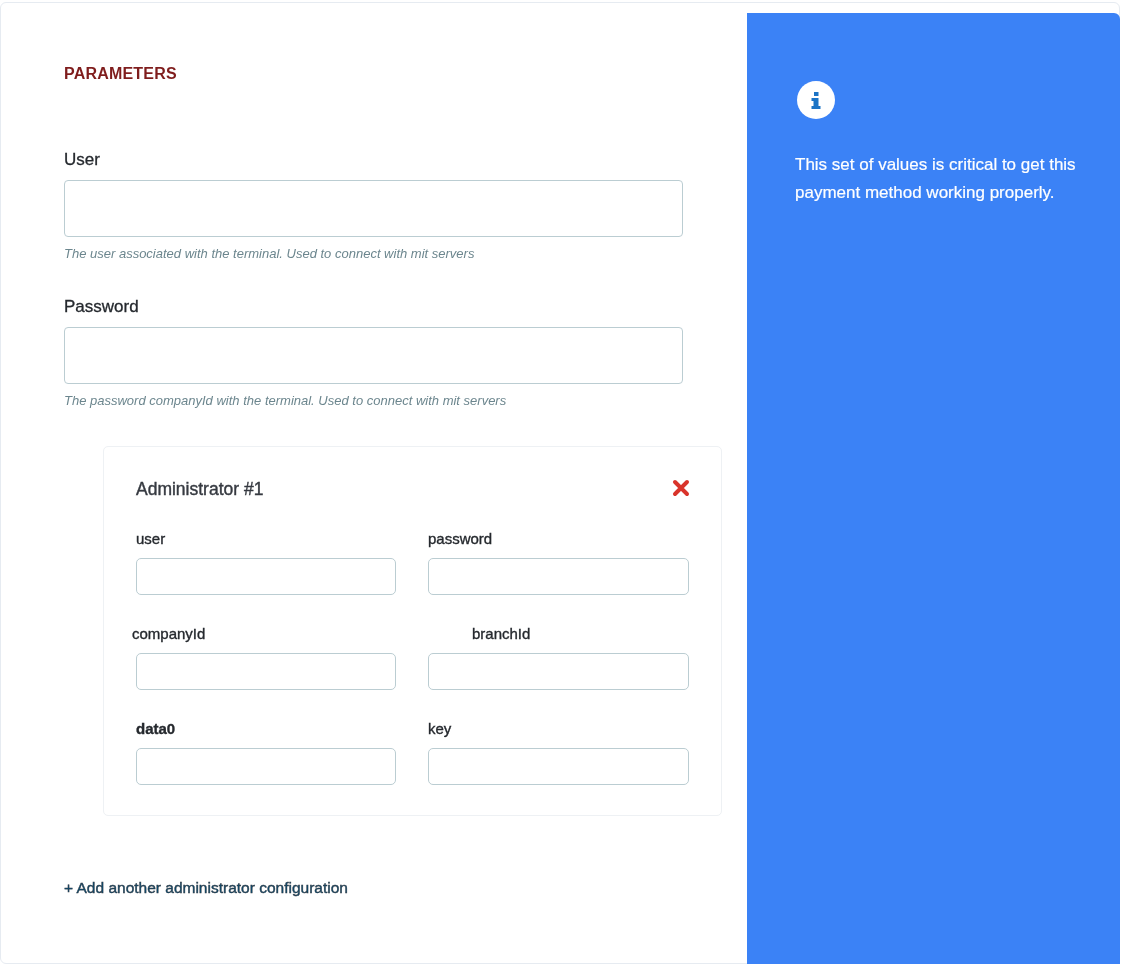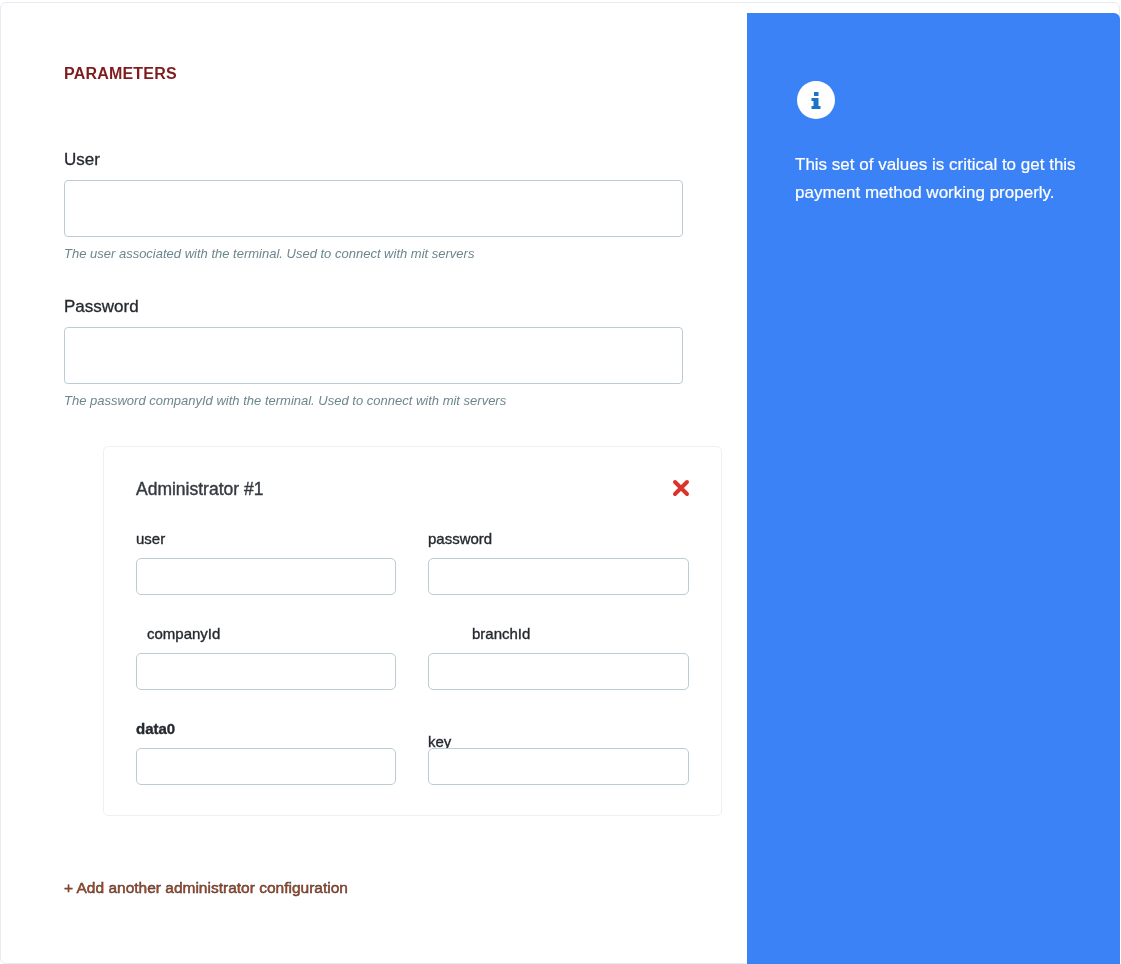--- a/index.html
+++ b/index.html
@@ -113,21 +113,21 @@
       background: #fff;
       padding: 0 10px;
       font-size: 14px;
       outline: none;
     }
     .add-link {
       position: absolute;
       left: 0;
       top: 879px;
       font-size: 15.5px;
-      color: #c2410c;
+      color: #0c4a6e;
       -webkit-text-stroke: 0.45px #363a41;
       white-space: nowrap;
       cursor: pointer;
       text-decoration: none;
     }
     .info-panel {
       position: absolute;
       left: 747px;
       top: 13px;
       width: 373px;
@@ -179,30 +179,30 @@
         <path d="M4 4 L16 16 M16 4 L4 16" stroke="#d9342b" stroke-width="4" stroke-linecap="round"></path>
       </svg>
     </div>
 
     <label class="sub-label" style="left:32px; top:83px;">user</label>
     <input class="sub-input" type="text" style="left: 32px; top: 111px;" value="">
 
     <label class="sub-label" style="left:324px; top:83px;">password</label>
     <input class="sub-input" type="text" style="left: 324px; top: 111px; width: 261px;" value="">
 
-    <label class="sub-label" style="left:43px; top:178px;">companyId</label>
+    <label class="sub-label" style="left:28px; top:178px;">companyId</label>
     <input class="sub-input" type="text" style="left: 32px; top: 206px;" value="">
 
     <label class="sub-label" style="left:324px; top:178px;padding-left:44px;">branchId</label>
     <input class="sub-input" type="text" style="left: 324px; top: 206px; width: 261px;" value="">
 
     <label class="sub-label" style="left:32px; top:273px;font-weight:bold;">data0</label>
     <input class="sub-input" type="text" style="left: 32px; top: 301px;" value="">
 
-    <label class="sub-label" style="left:324px; top:286px;">key</label>
+    <label class="sub-label" style="left:324px; top:273px;">key</label>
     <input class="sub-input" type="text" style="left: 324px; top: 301px; width: 261px;" value="">
   </div>
 
   <a class="add-link">+ Add another administrator configuration</a>
 </div>
 
 <div class="info-panel">
   <div class="info-icon">
     <svg width="38" height="38" viewBox="0 0 38 38">
       <rect x="17" y="11" width="4.5" height="4" fill="#1c74c6"></rect>

